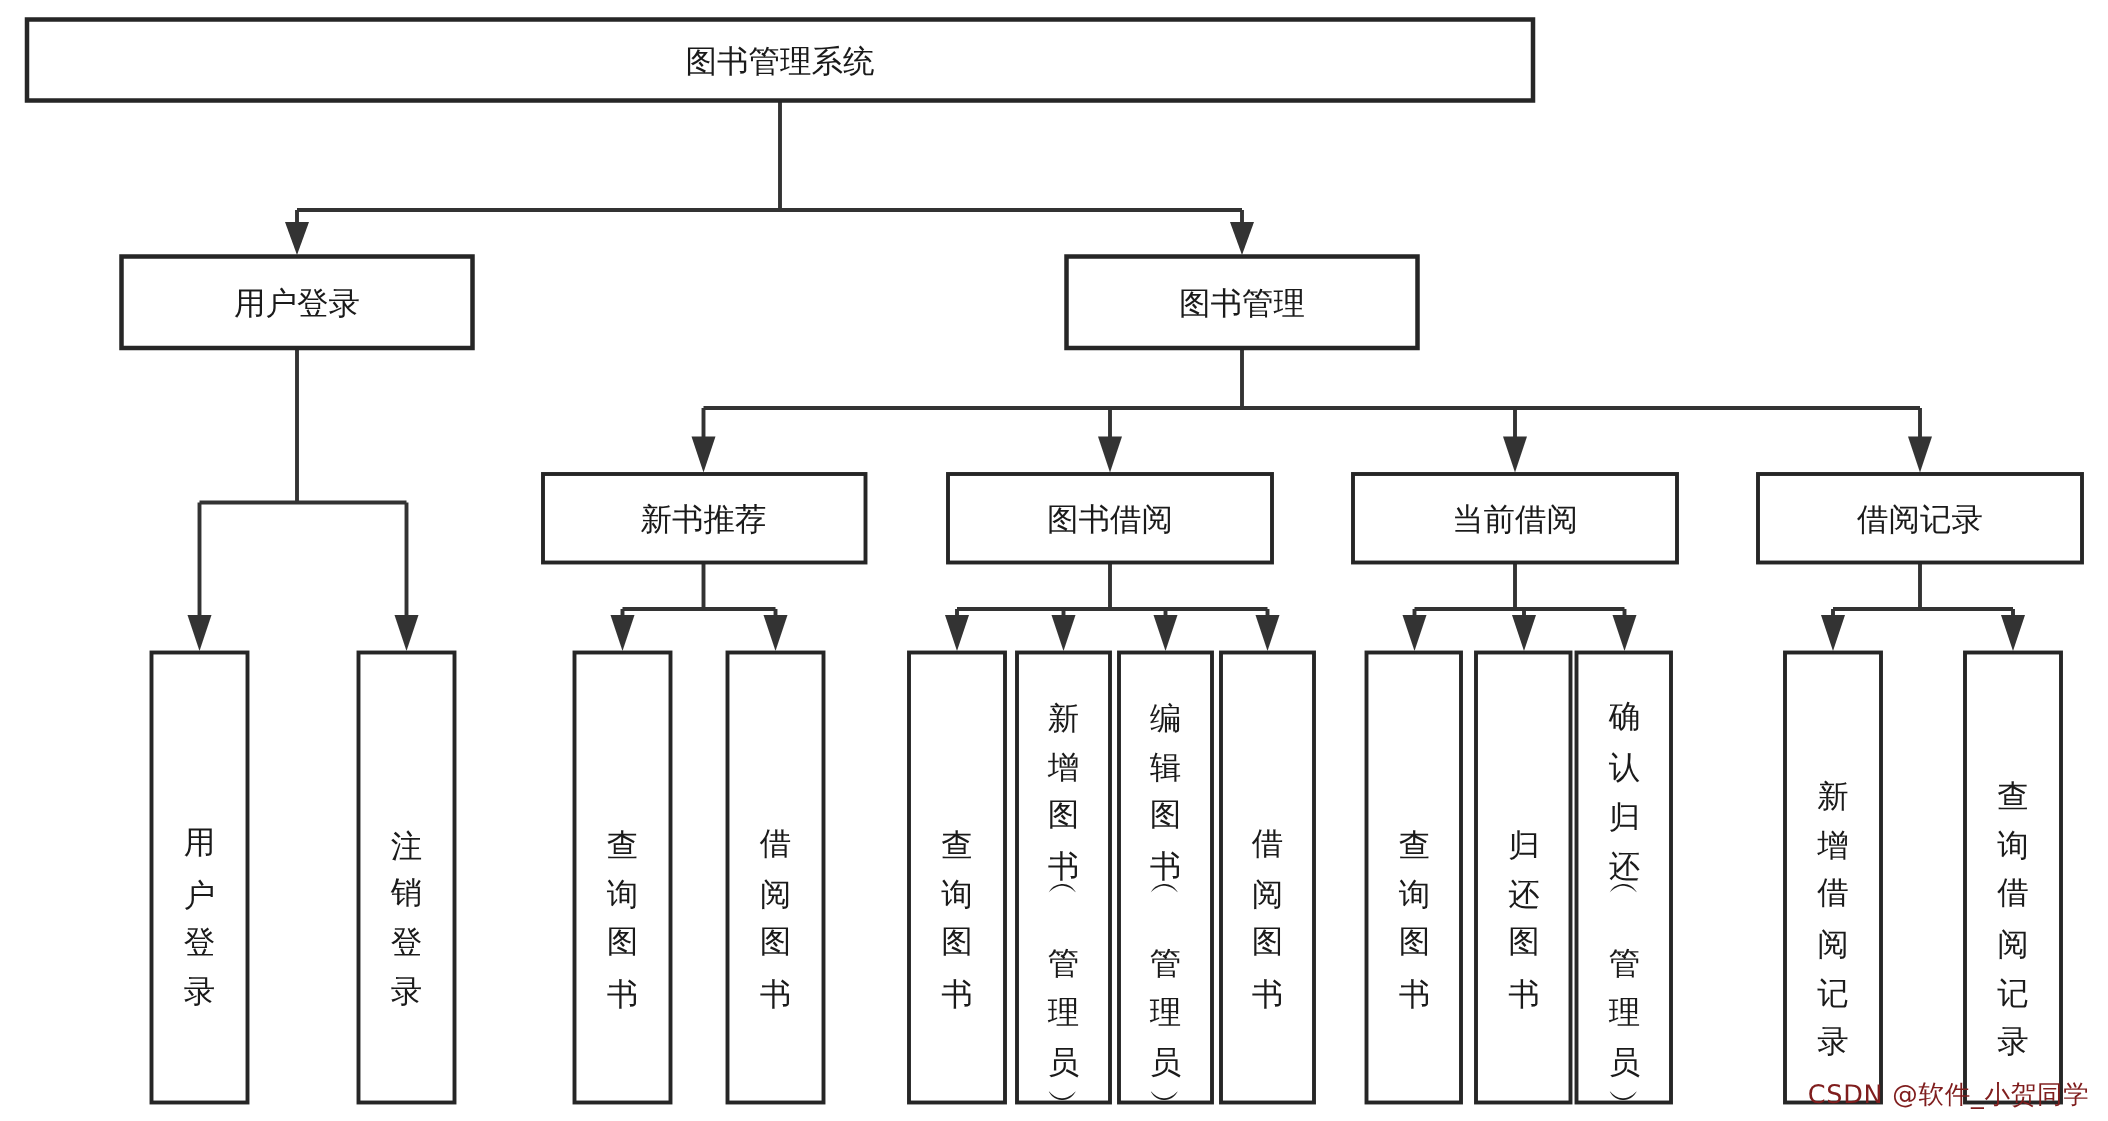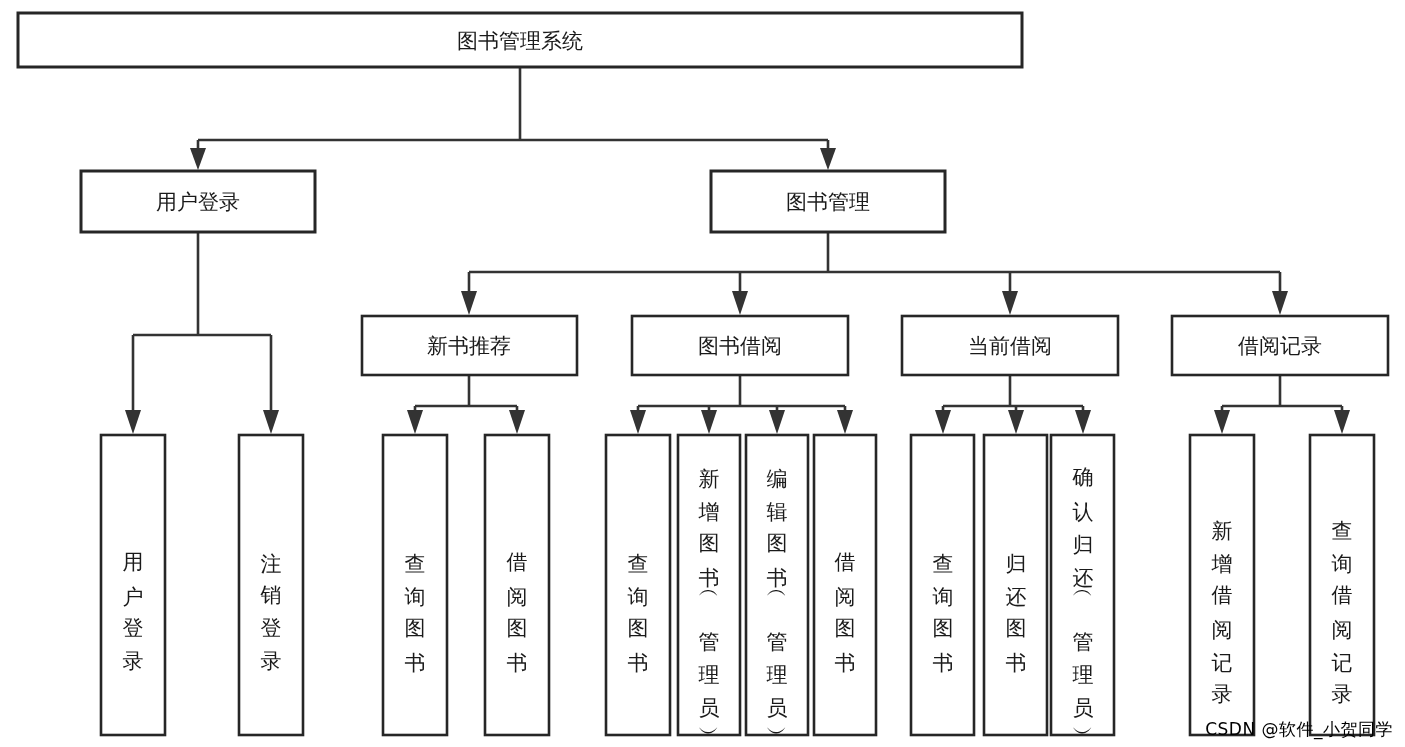--- a/index.html
+++ b/index.html
@@ -57,21 +57,21 @@
     text-anchor: middle;
     font-family: "DejaVu Sans", "Liberation Sans", sans-serif;
     writing-mode: vertical-rl;
     glyph-orientation-vertical: 0;
   }
   .watermark-text {
     position: absolute;
     right: 12px;
     bottom: 6px;
     font-size: 17px;
-    color: #000000;
+    color: #7f1d1d;
     letter-spacing: 0.5px;
     font-family: "DejaVu Sans", "Liberation Sans", sans-serif;
     white-space: nowrap;
     pointer-events: none;
   }
 </style>
 </head>
 <body>
 
 <div id="diagram-root">

